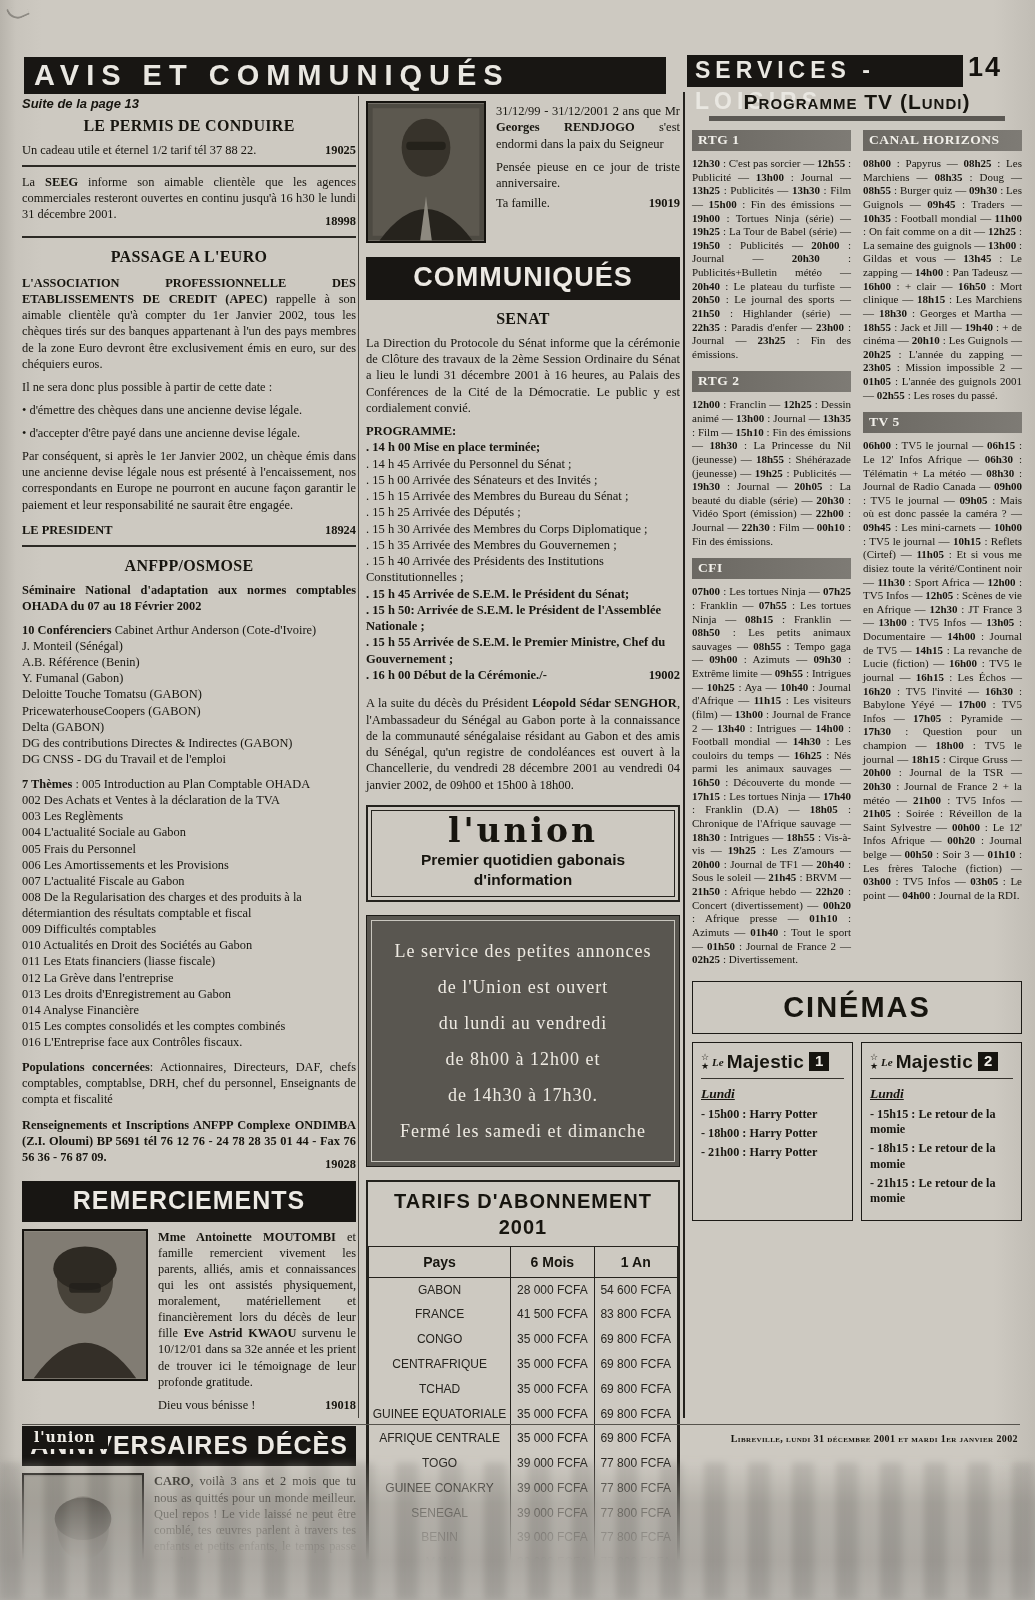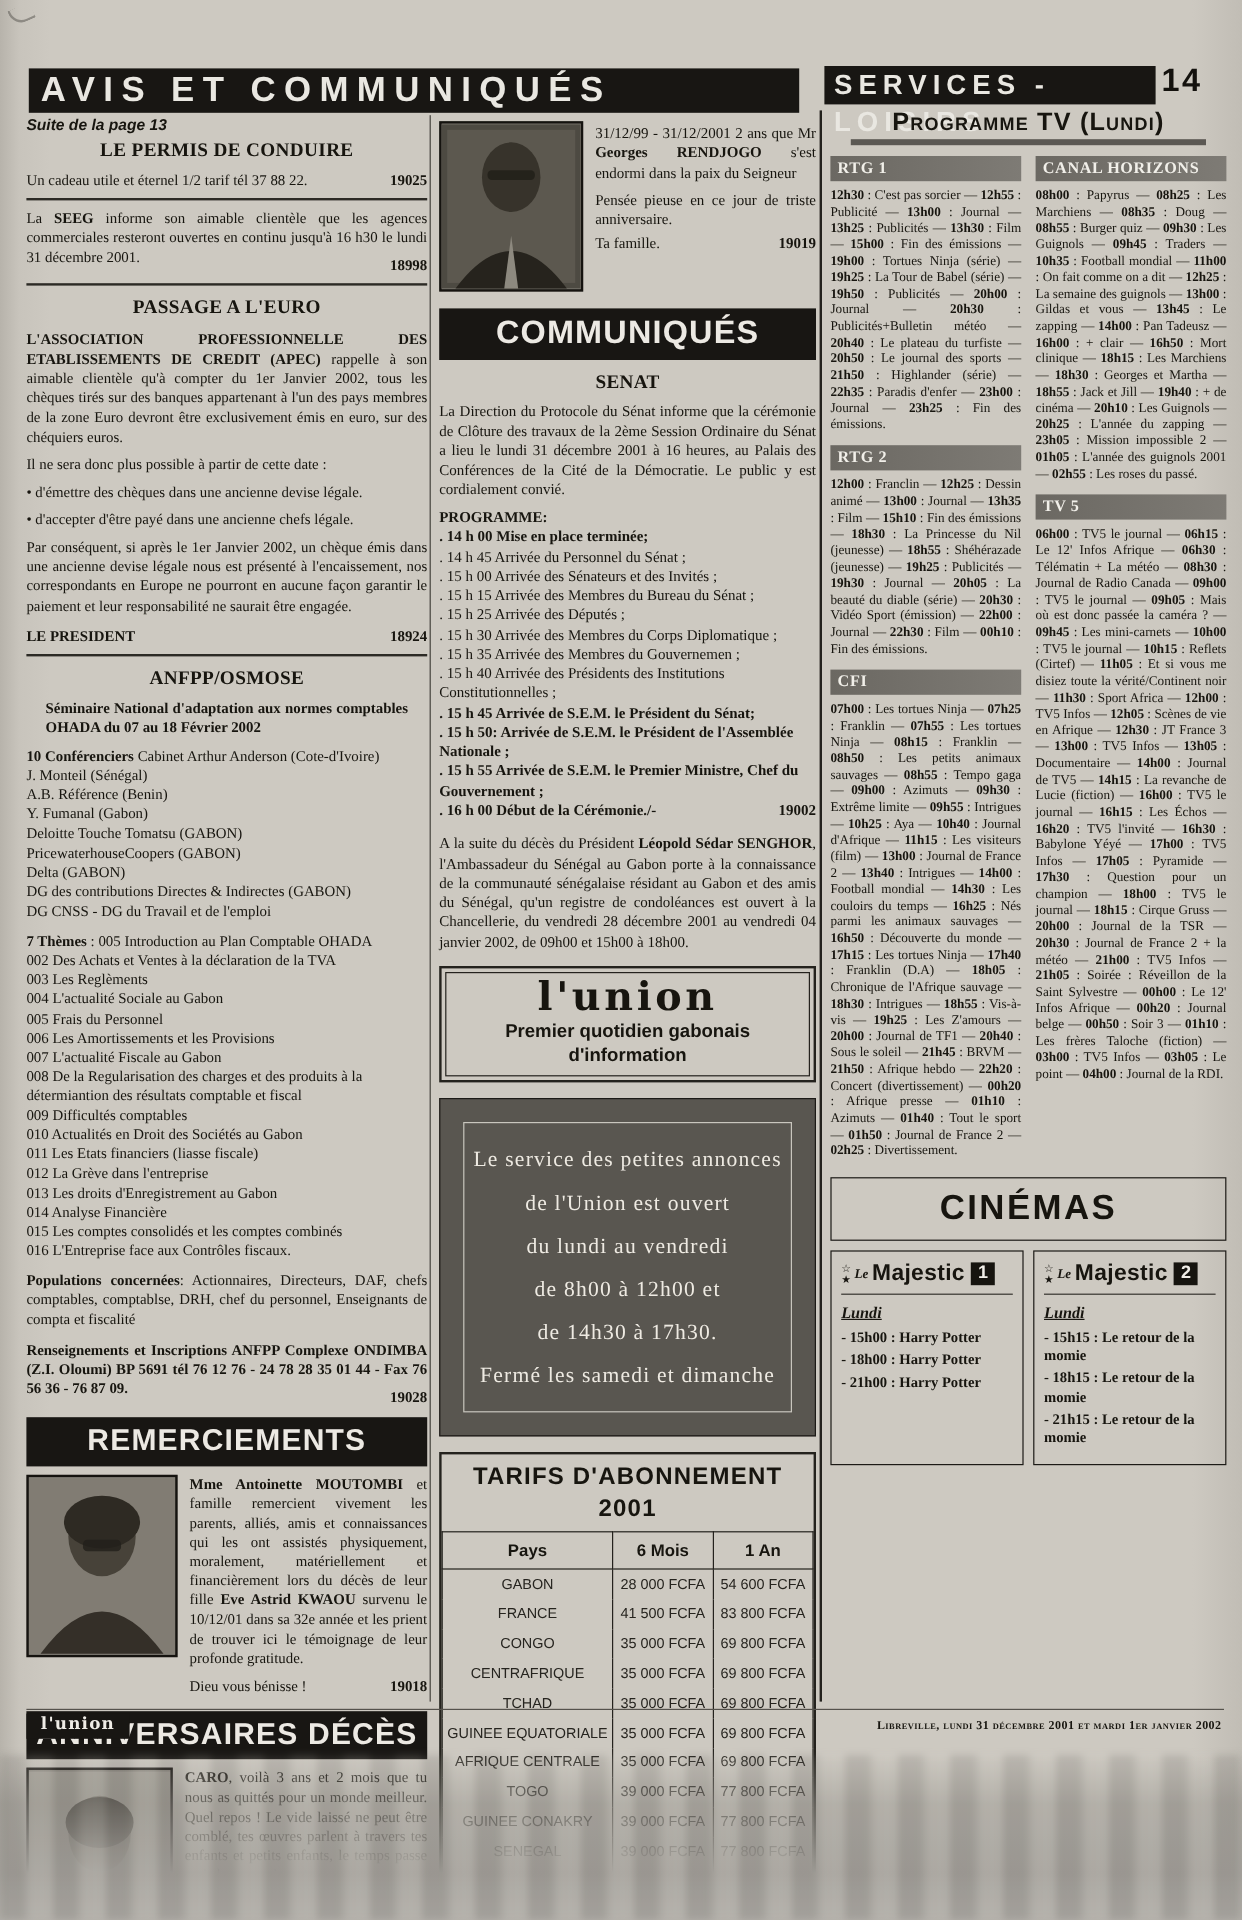--- a/index.html
+++ b/index.html
@@ -36,21 +36,21 @@
 .bold{font-weight:bold}
 .obit{display:flex;gap:10px;margin:5px 0}
 .obit-text{flex:1;min-width:0}
 .photo{flex:none;border:2px solid #15130f;background:#8f8b83;overflow:hidden}
 .photo svg{display:block}
 
 .union-box{border:2px solid #24221d;padding:3px;margin-top:12px}
 .union-inner{border:1px solid #24221d;text-align:center;padding:3px 0 6px}
 .union-logo{font-family:"DejaVu Serif",serif;font-weight:bold;font-size:33px;letter-spacing:3px;line-height:1.05}
 .union-sub{font-family:"Liberation Sans",sans-serif;font-weight:bold;font-size:15.5px;margin-top:1px}
-.service-box{margin-top:13px;border:1px solid #1c1a16;background:#595650;padding:19px}
+.service-box{margin-top:13px;border:1px solid #1c1a16;background:#595650;padding:4px}
 .service-inner{border:1px solid #c9c6be;padding:12px 4px;text-align:center;color:#eeeae2}
 .service-inner .li{font-size:18px;line-height:2;letter-spacing:1px}
 .tarifs{margin-top:13px;border:2px solid #24221d}
 .tarifs-title{font-family:"Liberation Sans",sans-serif;font-weight:bold;font-size:20px;text-align:center;padding:6px 0;letter-spacing:1px}
 .tarifs table{width:100%;border-collapse:collapse;font-family:"Liberation Sans",sans-serif;table-layout:fixed}
 .tarifs th{border:1px solid #24221d;font-size:14px;padding:6px 2px}
 .tarifs th:first-child{width:46%}
 .tarifs td{border-left:1px solid #24221d;border-right:1px solid #24221d;font-size:12px;text-align:center;padding:4.6px 2px;color:#26241f}
 
 .tv-title{font-family:"Liberation Sans",sans-serif;font-weight:bold;font-size:21px;font-variant:small-caps;letter-spacing:1px;text-align:center;width:296px;margin:0 auto;border-bottom:5px solid #5b5853;padding-bottom:2px}
@@ -103,30 +103,30 @@
     <div class="hr"></div>
 
     <p class="para">La <b>SEEG</b> informe son aimable clientèle que les agences commerciales resteront ouvertes en continu jusqu'à 16 h30 le lundi 31 décembre 2001.</p>
     <div class="ref-pull"><span class="ref">18998</span></div>
     <div class="hr"></div>
 
     <div class="section-title">PASSAGE A L'EURO</div>
     <p class="para"><b>L'ASSOCIATION PROFESSIONNELLE DES ETABLISSEMENTS DE CREDIT (APEC)</b> rappelle à son aimable clientèle qu'à compter du 1er Janvier 2002, tous les chèques tirés sur des banques appartenant à l'un des pays membres de la zone Euro devront être exclusivement émis en euro, sur des chéquiers euros.</p>
     <p class="para">Il ne sera donc plus possible à partir de cette date :</p>
     <p class="para">• d'émettre des chèques dans une ancienne devise légale.</p>
-    <p class="para">• d'accepter d'être payé dans une ancienne chefs légale.</p>
+    <p class="para">• d'accepter d'être payé dans une ancienne devise légale.</p>
     <p class="para">Par conséquent, si après le 1er Janvier 2002, un chèque émis dans une ancienne devise légale nous est présenté à l'encaissement, nos correspondants en Europe ne pourront en aucune façon garantir le paiement et leur responsabilité ne saurait être engagée.</p>
     <div class="sig-row">
       <span>LE PRESIDENT</span>
       <span class="ref">18924</span>
     </div>
     <div class="hr"></div>
 
     <div class="section-title">ANFPP/OSMOSE</div>
-    <p class="para bold" style="margin:4px 16px">Séminaire National d'adaptation aux normes comptables OHADA du 07 au 18 Février 2002</p>
+    <p class="para bold" style="margin:4px 0">Séminaire National d'adaptation aux normes comptables OHADA du 07 au 18 Février 2002</p>
     <p class="para" style="margin:8px 0 0"><b>10 Conférenciers</b> <span>Cabinet Arthur Anderson (Cote-d'Ivoire)</span></p>
     <div class="tight">
         <div class="li">J. Monteil (Sénégal)</div>
         <div class="li">A.B. Référence (Benin)</div>
         <div class="li">Y. Fumanal (Gabon)</div>
         <div class="li">Deloitte Touche Tomatsu (GABON)</div>
         <div class="li">PricewaterhouseCoopers (GABON)</div>
         <div class="li">Delta (GABON)</div>
         <div class="li">DG des contributions Directes &amp; Indirectes (GABON)</div>
         <div class="li">DG CNSS - DG du Travail et de l'emploi</div>

